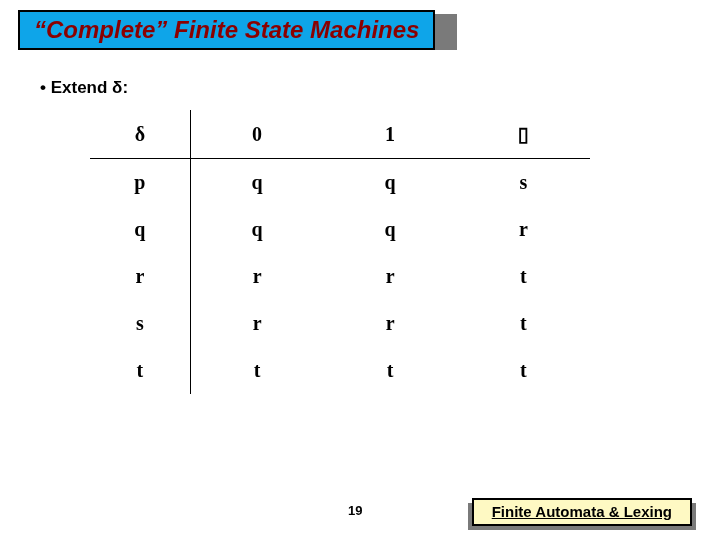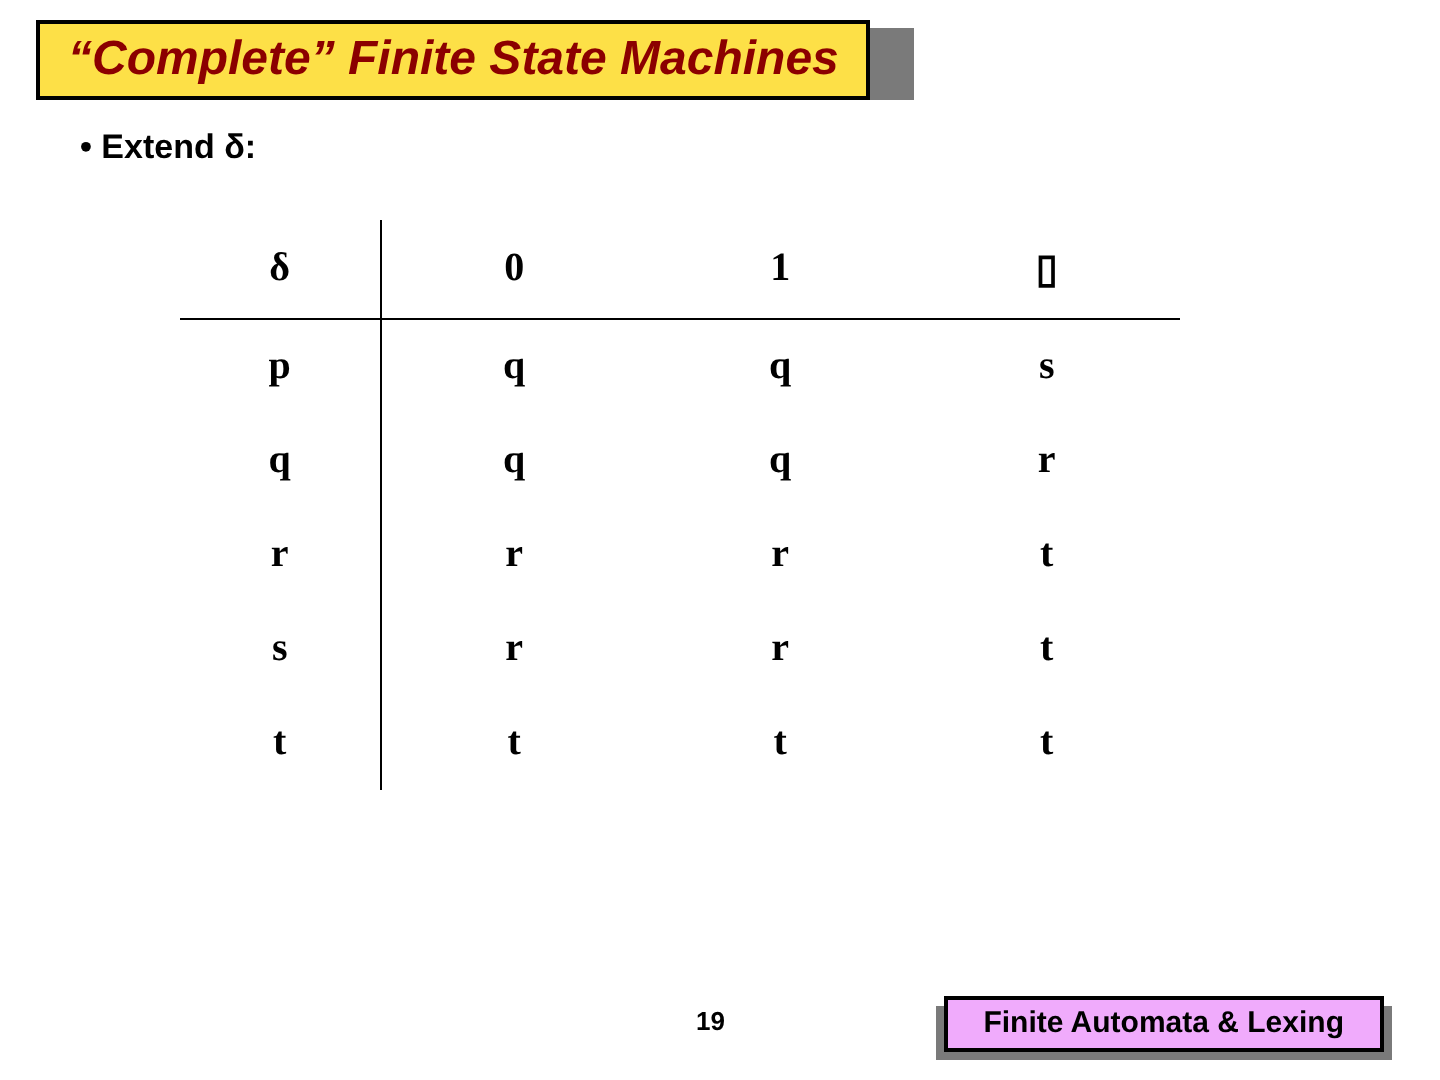--- a/index.html
+++ b/index.html
@@ -8,42 +8,42 @@
       height: 540px;
       background: #ffffff;
       font-family: Arial, Helvetica, sans-serif;
       position: relative;
       overflow: hidden;
     }
     .title-box {
       position: absolute;
       top: 10px;
       left: 18px;
-      background: #fde047;
+      background: #0ea5e9;
       border: 2px solid #000000;
       padding: 4px 14px;
     }
     .title-shadow {
       position: absolute;
       top: 14px;
       left: 22px;
       width: 435px;
       height: 36px;
       background: #7a7a7a;
       z-index: -1;
     }
     .title-text {
       font-size: 24px;
       font-weight: bold;
       font-style: italic;
       color: #8b0000;
     }
     .bullet-line {
       position: absolute;
-      top: 64px;
+      top: 78px;
       left: 40px;
       font-size: 17px;
       font-weight: bold;
       color: #000000;
     }
     .delta-table {
       position: absolute;
       top: 110px;
       left: 90px;
       width: 500px;
@@ -84,23 +84,24 @@
       left: 348px;
       font-size: 13px;
       font-weight: bold;
       color: #000000;
       text-align: center;
     }
     .footer-box {
       position: absolute;
       bottom: 14px;
       right: 28px;
-      background: #f0abfc;
+      background: #fef9c3;
       border: 2px solid #000000;
       padding: 3px 18px;
+      text-decoration: underline;
     }
     .footer-shadow {
       position: absolute;
       bottom: 10px;
       right: 24px;
       width: 228px;
       height: 27px;
       background: #7a7a7a;
       z-index: -1;
     }

